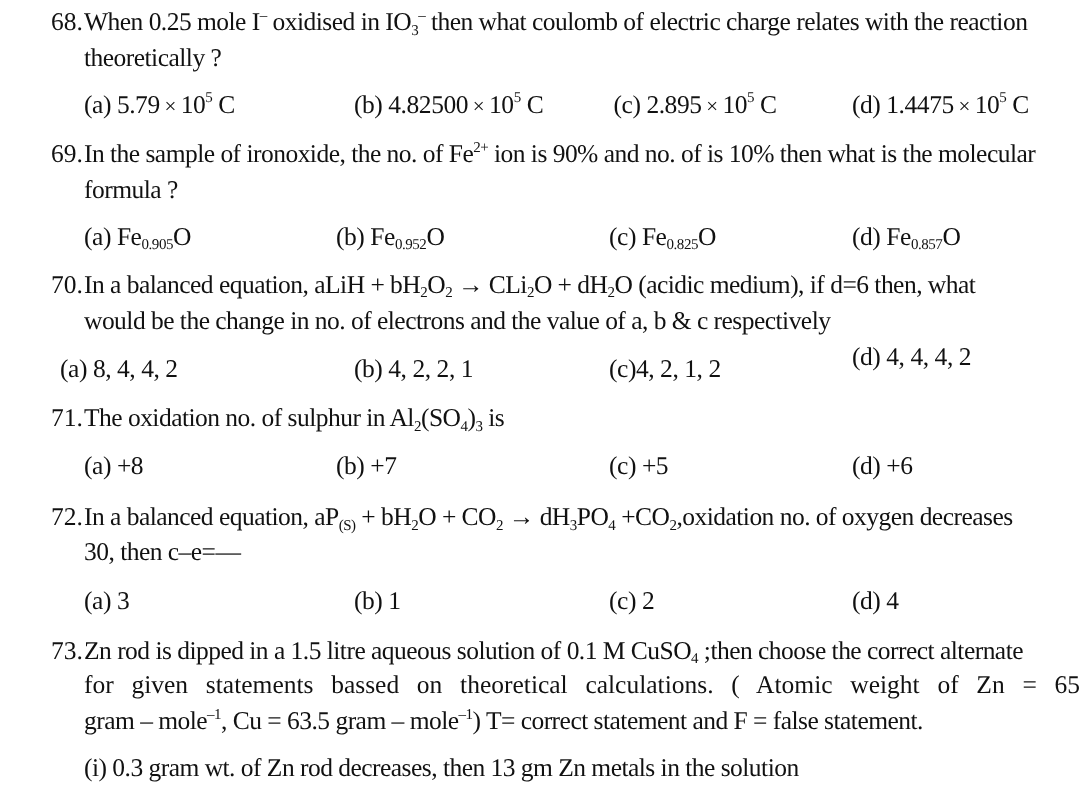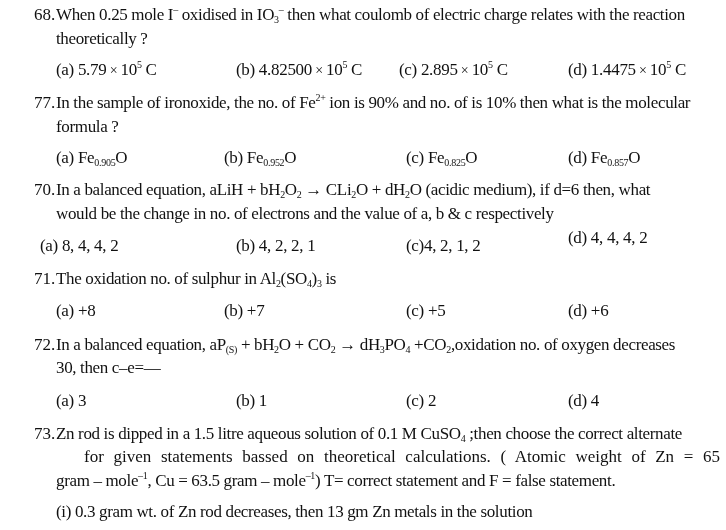--- a/index.html
+++ b/index.html
@@ -4,41 +4,41 @@
 <style>
   html, body { margin:0; padding:0; background:#ffffff; }
   body {
     width:726px; height:530px; overflow:hidden; position:relative;
     font-family: "Liberation Serif", "DejaVu Serif", serif;
     color:#111111; font-size:17px;
   }
   .q { position:absolute; left:0; width:726px; }
   .num { position:absolute; left:6px; letter-spacing:0;margin-left:28px; }
   .line { position:absolute; left:56px; right:6px; white-space:nowrap; letter-spacing:-0.35px; }
-  .line.just { text-align:justify; text-align-last:justify;margin-left:28px; }
+  .line.just { text-align:justify; text-align-last:justify; }
   .opt { position:absolute; white-space:nowrap; letter-spacing:-0.3px; }
   sub { font-size:10px; vertical-align:-3px; line-height:0; }
   sup { font-size:10px; vertical-align:7px; line-height:0; }
   .times { font-size:14px; }
 </style>
 </head>
 <body>
 
 <div class="q">
   <span class="num" style="top:5px">68.</span>
   <div class="line" style="top:5px"><span>When 0.25 mole I</span><sup>–</sup><span> oxidised in IO</span><sub>3</sub><sup>–</sup><span> then what coulomb of electric charge relates with the reaction</span></div>
   <div class="line" style="top:29px">theoretically ?</div>
   <div class="opt" style="top:60px;left:56px"><span>(a) 5.79</span><span class="times"> × </span><span>10</span><sup>5</sup><span> C</span></div>
   <div class="opt" style="top:60px;left:236px"><span>(b) 4.82500</span><span class="times"> × </span><span>10</span><sup>5</sup><span> C</span></div>
-  <div class="opt" style="top:60px;left:399px"><span>(c) 2.895</span><span class="times"> × </span><span>10</span><sup>5</sup><span> C</span></div>
+  <div class="opt" style="top:60px;left:409px"><span>(c) 2.895</span><span class="times"> × </span><span>10</span><sup>5</sup><span> C</span></div>
   <div class="opt" style="top:60px;left:568px"><span>(d) 1.4475</span><span class="times"> × </span><span>10</span><sup>5</sup><span> C</span></div>
 </div>
 
 <div class="q">
-  <span class="num" style="top:93px">77.</span>
+  <span class="num" style="top:93px">69.</span>
   <div class="line" style="top:93px"><span>In the sample of ironoxide, the no. of Fe</span><sup>2+</sup><span> ion is 90% and no. of is 10% then what is the molecular</span></div>
   <div class="line" style="top:117px">formula ?</div>
   <div class="opt" style="top:148px;left:56px"><span>(a) Fe</span><sub>0.905</sub><span>O</span></div>
   <div class="opt" style="top:148px;left:224px"><span>(b) Fe</span><sub>0.952</sub><span>O</span></div>
   <div class="opt" style="top:148px;left:406px"><span>(c) Fe</span><sub>0.825</sub><span>O</span></div>
   <div class="opt" style="top:148px;left:568px"><span>(d) Fe</span><sub>0.857</sub><span>O</span></div>
 </div>
 
 <div class="q">
   <span class="num" style="top:180px">70.</span>

